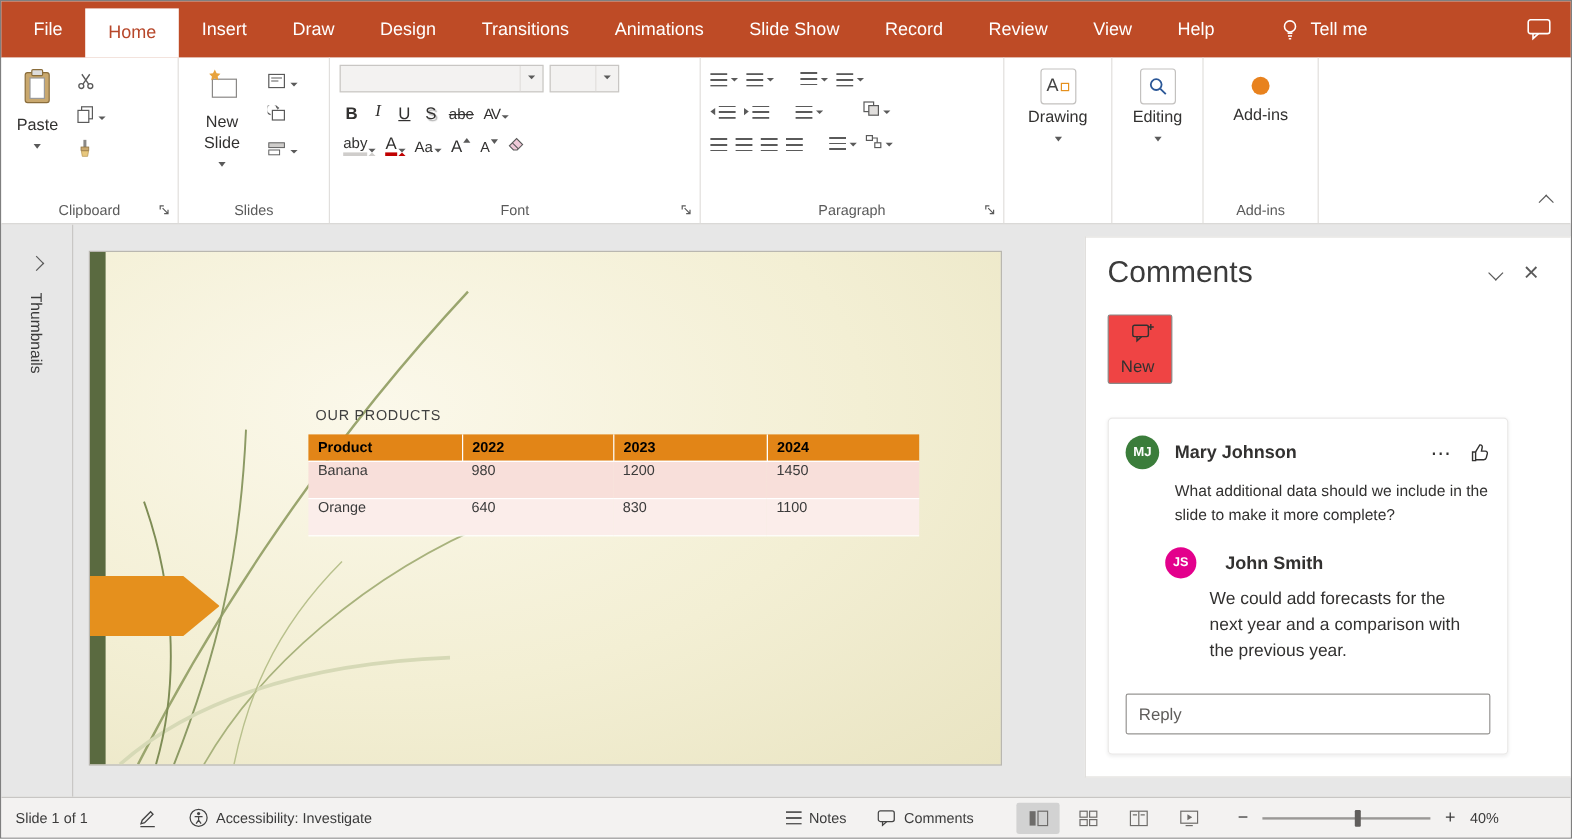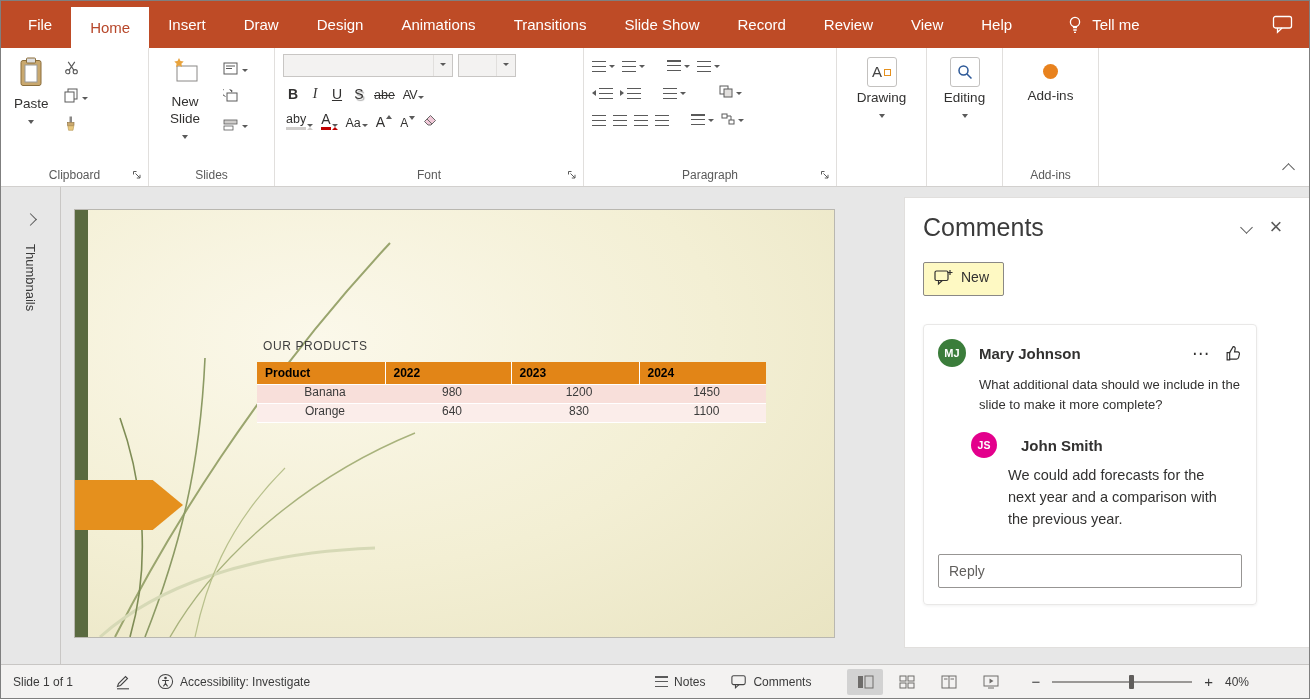--- a/index.html
+++ b/index.html
@@ -67,30 +67,30 @@
   .vlabel { writing-mode:vertical-rl; font-size:13px; color:#3B3B3B; }
   .slide-area { flex:1; position:relative; overflow:hidden; }
   .slide { position:relative; width:761px; height:429px; margin:22px 0 0 13px; background:radial-gradient(ellipse at 32% 30%, #FBF8EA 0%, #F3EFD4 55%, #E9E4C2 100%); border:1px solid #B9B7B0; overflow:hidden; }
   .green-bar { position:absolute; left:0; top:0; width:13px; height:100%; background:#5A6A40; }
   .grass { position:absolute; left:0; bottom:0; }
   .orange-arrow { position:absolute; left:0; top:270px; width:108px; height:50px; background:#E5901D; clip-path:polygon(0 0,72% 0,100% 50%,72% 100%,0 100%); cursor:pointer; }
   .slide-title { position:absolute; left:188px; top:129px; font-size:12px; letter-spacing:0.6px; color:#404040; cursor:text; }
   .slide-table { position:absolute; left:182px; top:152px; width:509px; border-collapse:collapse; font-size:12px; color:#3B3B3B; }
   .slide-table th { background:#E28517; color:#000000; font-weight:700; text-align:left; height:22px; padding:0 0 0 8px; border-right:1.5px solid #fff; border-bottom:1.5px solid #fff; }
   .slide-table th:last-child { border-right:none; }
-  .slide-table td { height:15px; padding:0 0 4px 8px; border-bottom:1.5px solid #fff;text-align:center; }
+  .slide-table td { height:15px; padding:0 0 16px 8px; border-bottom:1.5px solid #fff; }
   .slide-table tr.r0 td { background:#F8DFDA; }
   .slide-table tr.r1 td { background:#FBEDEA; }
 
   
   .comments-panel { flex:0 0 405px; background:#fff; margin:10px 0 16px; border:1px solid #E1DFDD; border-right:none; display:flex; flex-direction:column; padding:0 18px; overflow:hidden; }
   .panel-header { display:flex; align-items:center; margin-top:14px; }
   .panel-title { font-size:25px; font-weight:400; color:#3B3B3B; flex:1; }
   .hbtn { width:30px; height:30px; display:flex; align-items:center; justify-content:center; cursor:pointer; color:#5A5A5A; font-size:18px; }
-  .newbtn { margin-top:20px; align-self:flex-start; display:flex; align-items:flex-start; gap:8px; border:1px solid #8A8886; background:#fef9c3; padding:6px 14px 6px 10px; font-size:14px; color:#323130; border-radius:2px; cursor:pointer; font-family:inherit; }
+  .newbtn { margin-top:20px; align-self:flex-start; display:flex; align-items:flex-end; gap:8px; border:1px solid #8A8886; background:#ef4444; padding:6px 14px 6px 10px; font-size:14px; color:#323130; border-radius:2px; cursor:pointer; font-family:inherit;flex-direction:column; }
   .thread-card { margin-top:28px; border:1px solid #E9E8E7; border-radius:4px; padding:14px 14px 16px; box-shadow:0 1px 3px rgba(0,0,0,0.06); width:334px; }
   .c-head { display:flex; align-items:center; gap:13px; }
   .avatar { width:28px; height:28px; border-radius:50%; color:#fff; font-size:11px; font-weight:700; display:flex; align-items:center; justify-content:center; flex:0 0 auto; }
   .avatar.mj { background:#3B7D3B; }
   .avatar.js { background:#E3008C; width:26px; height:26px; font-size:10.5px; }
   .author { font-size:15px; font-weight:700; color:#323130; flex:1; }
   .head-icons { display:flex; align-items:center; gap:15px; }
   .more { font-size:17px; color:#323130; letter-spacing:1px; cursor:pointer; line-height:1; }
   .thumb-btn { cursor:pointer; display:flex; }
   .c-text { font-size:13px; color:#323130; line-height:1.5; margin:8px 0 0 41px; width:268px; }
@@ -117,22 +117,22 @@
 <body>
 
 <div class="window">
 
   <header class="tabbar">
     <div class="tab">File</div>
     <div class="tab selected">Home</div>
     <div class="tab">Insert</div>
     <div class="tab">Draw</div>
     <div class="tab">Design</div>
+    <div class="tab">Transitions</div>
     <div class="tab">Animations</div>
-    <div class="tab">Transitions</div>
     <div class="tab">Slide Show</div>
     <div class="tab">Record</div>
     <div class="tab">Review</div>
     <div class="tab">View</div>
     <div class="tab">Help</div>
     <div class="tellme">
       <span class="sb-icon">
         <svg width="16" height="20" viewBox="0 0 16 20" fill="none" stroke="#fff" stroke-width="1.3">
           <circle cx="8" cy="7" r="4.6"></circle>
             <path d="M6 12.6 h4 M6.3 15 h3.4 M7 17.3 h2"></path>

